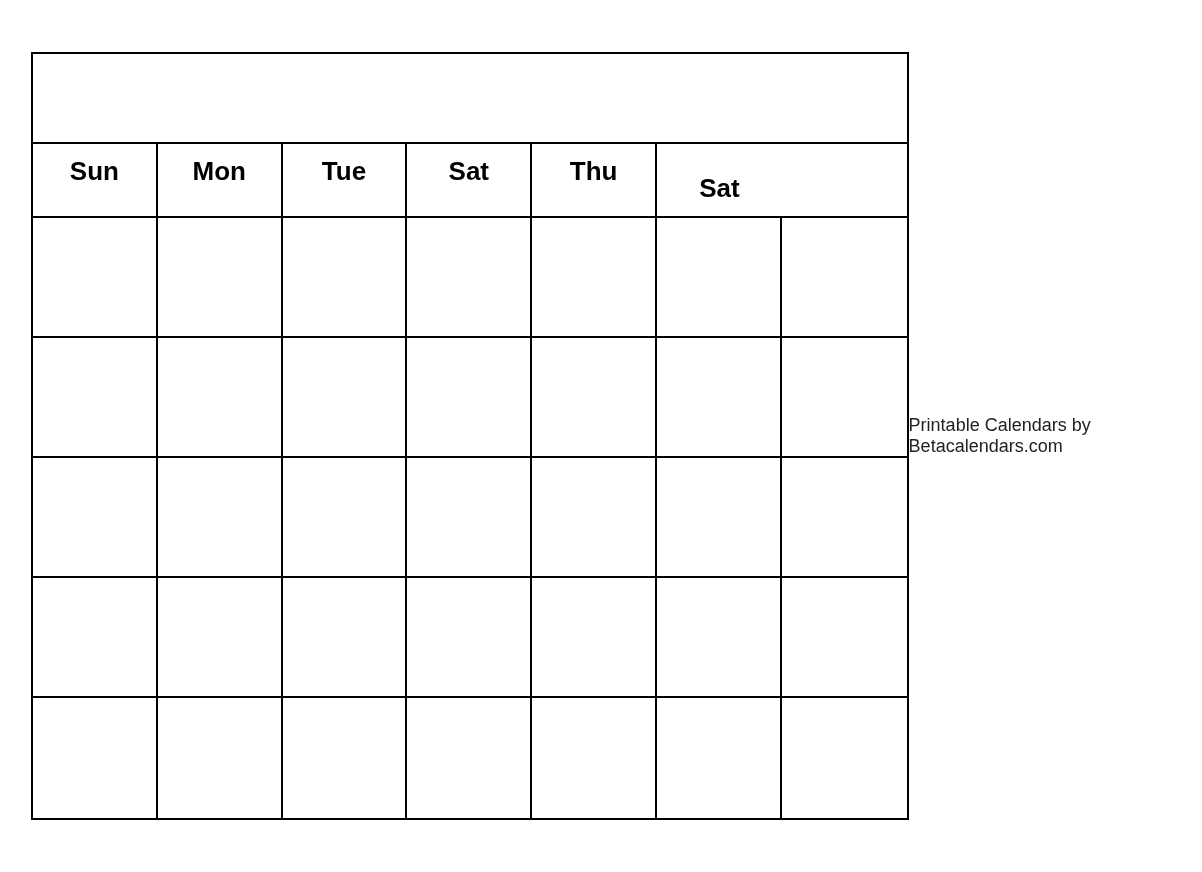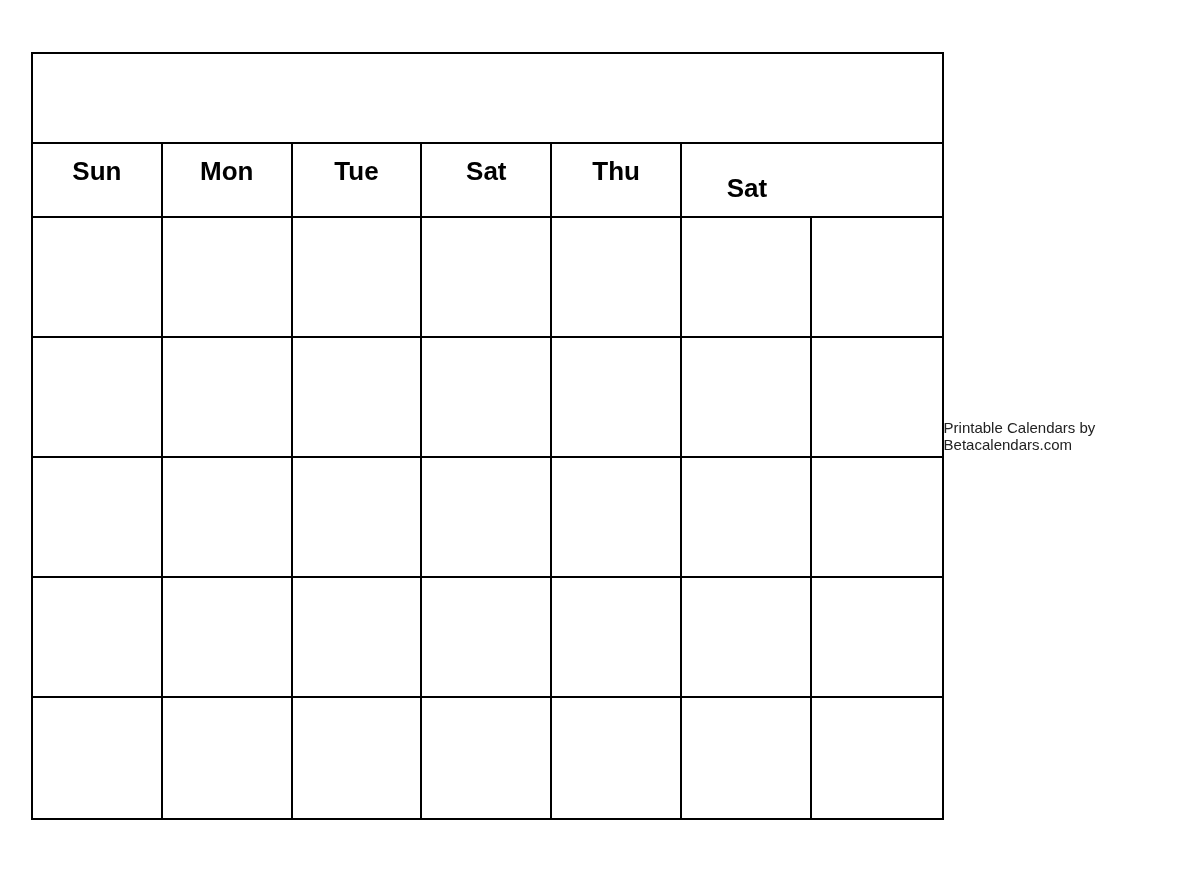--- a/index.html
+++ b/index.html
@@ -71,21 +71,21 @@
 
     .day-cell:nth-child(7n) {
       border-right: none;
     }
 
     .day-cell:nth-child(n+29) {
       border-bottom: none;
     }
 
     .footer-text {
-      font-size: 15px;
+      font-size: 18px;
       color: #222;
       font-family: Arial, sans-serif;
     }
   </style>
 </head>
 <body>
 
 <div class="calendar-wrapper">
   <div class="calendar-container">
 

